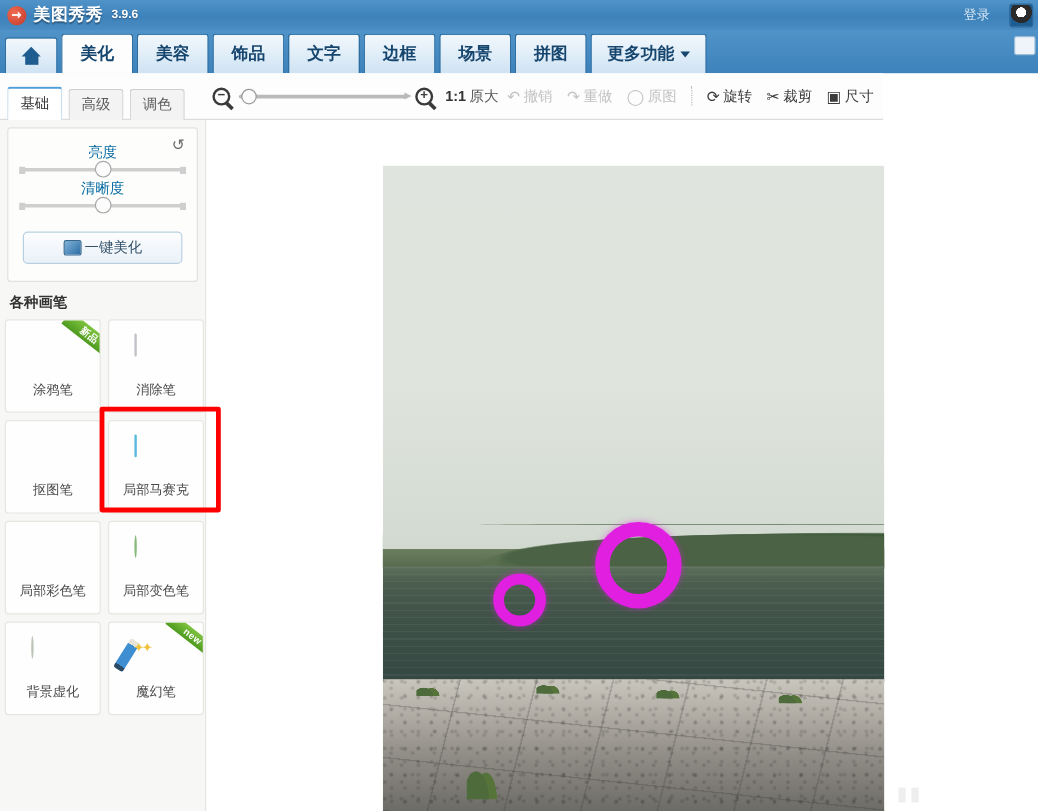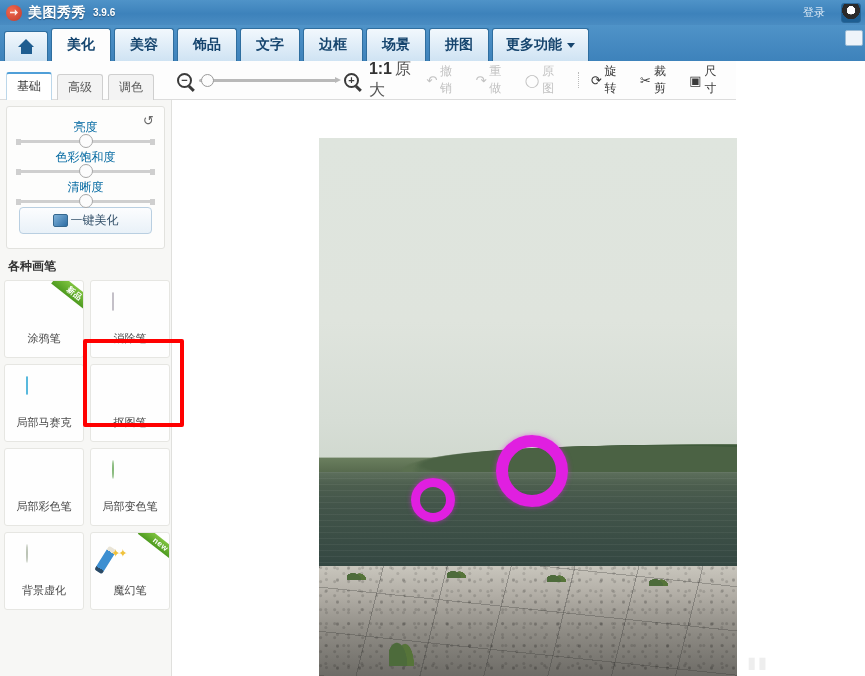--- a/index.html
+++ b/index.html
@@ -122,21 +122,21 @@
     margin: 0 7px; position: relative;
   }
   .slider-track::after {
     content:""; position:absolute; right:-4px; top:-2px;
     border-left: 6px solid #b9b9b9; border-top: 3.5px solid transparent; border-bottom: 3.5px solid transparent;
   }
   .slider-knob {
     position: absolute; left: 2px; top: -5px; width: 13px; height: 13px;
     background: #fcfcfc; border: 1px solid #9a9a9a; border-radius: 50%;
   }
-  .ratio-label { font-size: 16px; color: #333; margin-left: 10px; font-weight: bold; }
+  .ratio-label { font-size: 12px; color: #333; margin-left: 10px; font-weight: bold; }
   .ratio-label .cn { font-weight: normal; color: #555; margin-left: 3px; }
 
   .tool-right { margin-left: auto; display: flex; align-items: center; padding-right: 8px; gap: 12px; }
   .tool-btn { display: flex; align-items: center; gap: 3px; font-size: 12px; color: #3a3a3a; }
   .tool-btn.disabled { color: #c2c2c2; }
   .tb-ico { font-size: 13px; line-height: 1; }
   .tool-sep { width: 1px; height: 16px; border-left: 1px dotted #bbb; }
 
   
   .leftpanel {
@@ -164,21 +164,21 @@
     content:""; position:absolute; top:-1.5px; width:5px; height:6px; background:#cfcfcf;
   }
   .srow-track::before { left: -3px; }
   .srow-track::after { right: -3px; }
   .srow-knob {
     position: absolute; left: 50%; margin-left: -7px; top: -6px;
     width: 14px; height: 14px; background: #fcfcfc;
     border: 1px solid #a8a8a8; border-radius: 50%;
   }
   .beautify-btn {
-    margin: 4px auto 4px; width: 133px; height: 27px;
+    margin: 20px auto 4px; width: 133px; height: 27px;
     background: linear-gradient(to bottom,#fcfdfe,#e9f1f8);
     border: 1px solid #b9cfe1; border-radius: 4px;
     display: flex; align-items: center; justify-content: center; gap: 3px;
     font-size: 12px; color: #35526b;
   }
   .beautify-ico {
     width: 15px; height: 13px; border-radius: 2px;
     background: linear-gradient(135deg,#7fb2d9,#2e6da4);
     border: 1px solid #35688f;
   }
@@ -440,26 +440,20 @@
     <span class="reset-ico">↺</span>
 
     <div class="slider-row">
       <div class="slider-name">亮度</div>
       <div class="srow-track">
         <span class="srow-knob"></span>
       </div>
     </div>
 
 
-    <div class="slider-row">
-      <div class="slider-name">色彩饱和度</div>
-      <div class="srow-track">
-        <span class="srow-knob"></span>
-      </div>
-    </div>
 
     <div class="slider-row">
       <div class="slider-name">清晰度</div>
       <div class="srow-track">
         <span class="srow-knob"></span>
       </div>
     </div>
 
     <div class="beautify-btn">
       <span class="beautify-ico"></span>
@@ -475,27 +469,27 @@
       <span class="brush-ico"><span class="ic-doodle"></span></span>
       <span class="brush-label">涂鸦笔</span>
     </div>
 
     <div class="brush-cell">
       <span class="brush-ico"><span class="ic-eraser"></span></span>
       <span class="brush-label">消除笔</span>
     </div>
 
     <div class="brush-cell">
+      <span class="brush-ico"><span class="ic-cut"></span></span>
+      <span class="brush-label">抠图笔</span>
+    </div>
+
+    <div class="brush-cell">
       <span class="brush-ico"><span class="ic-mosaic"></span></span>
       <span class="brush-label">局部马赛克</span>
-    </div>
-
-    <div class="brush-cell">
-      <span class="brush-ico"><span class="ic-cut"></span></span>
-      <span class="brush-label">抠图笔</span>
     </div>
 
     <div class="brush-cell">
       <span class="brush-ico"><span class="ic-colorbrush"></span></span>
       <span class="brush-label">局部彩色笔</span>
     </div>
 
     <div class="brush-cell">
       <span class="brush-ico"><span class="ic-recolor"></span></span>
       <span class="brush-label">局部变色笔</span>

